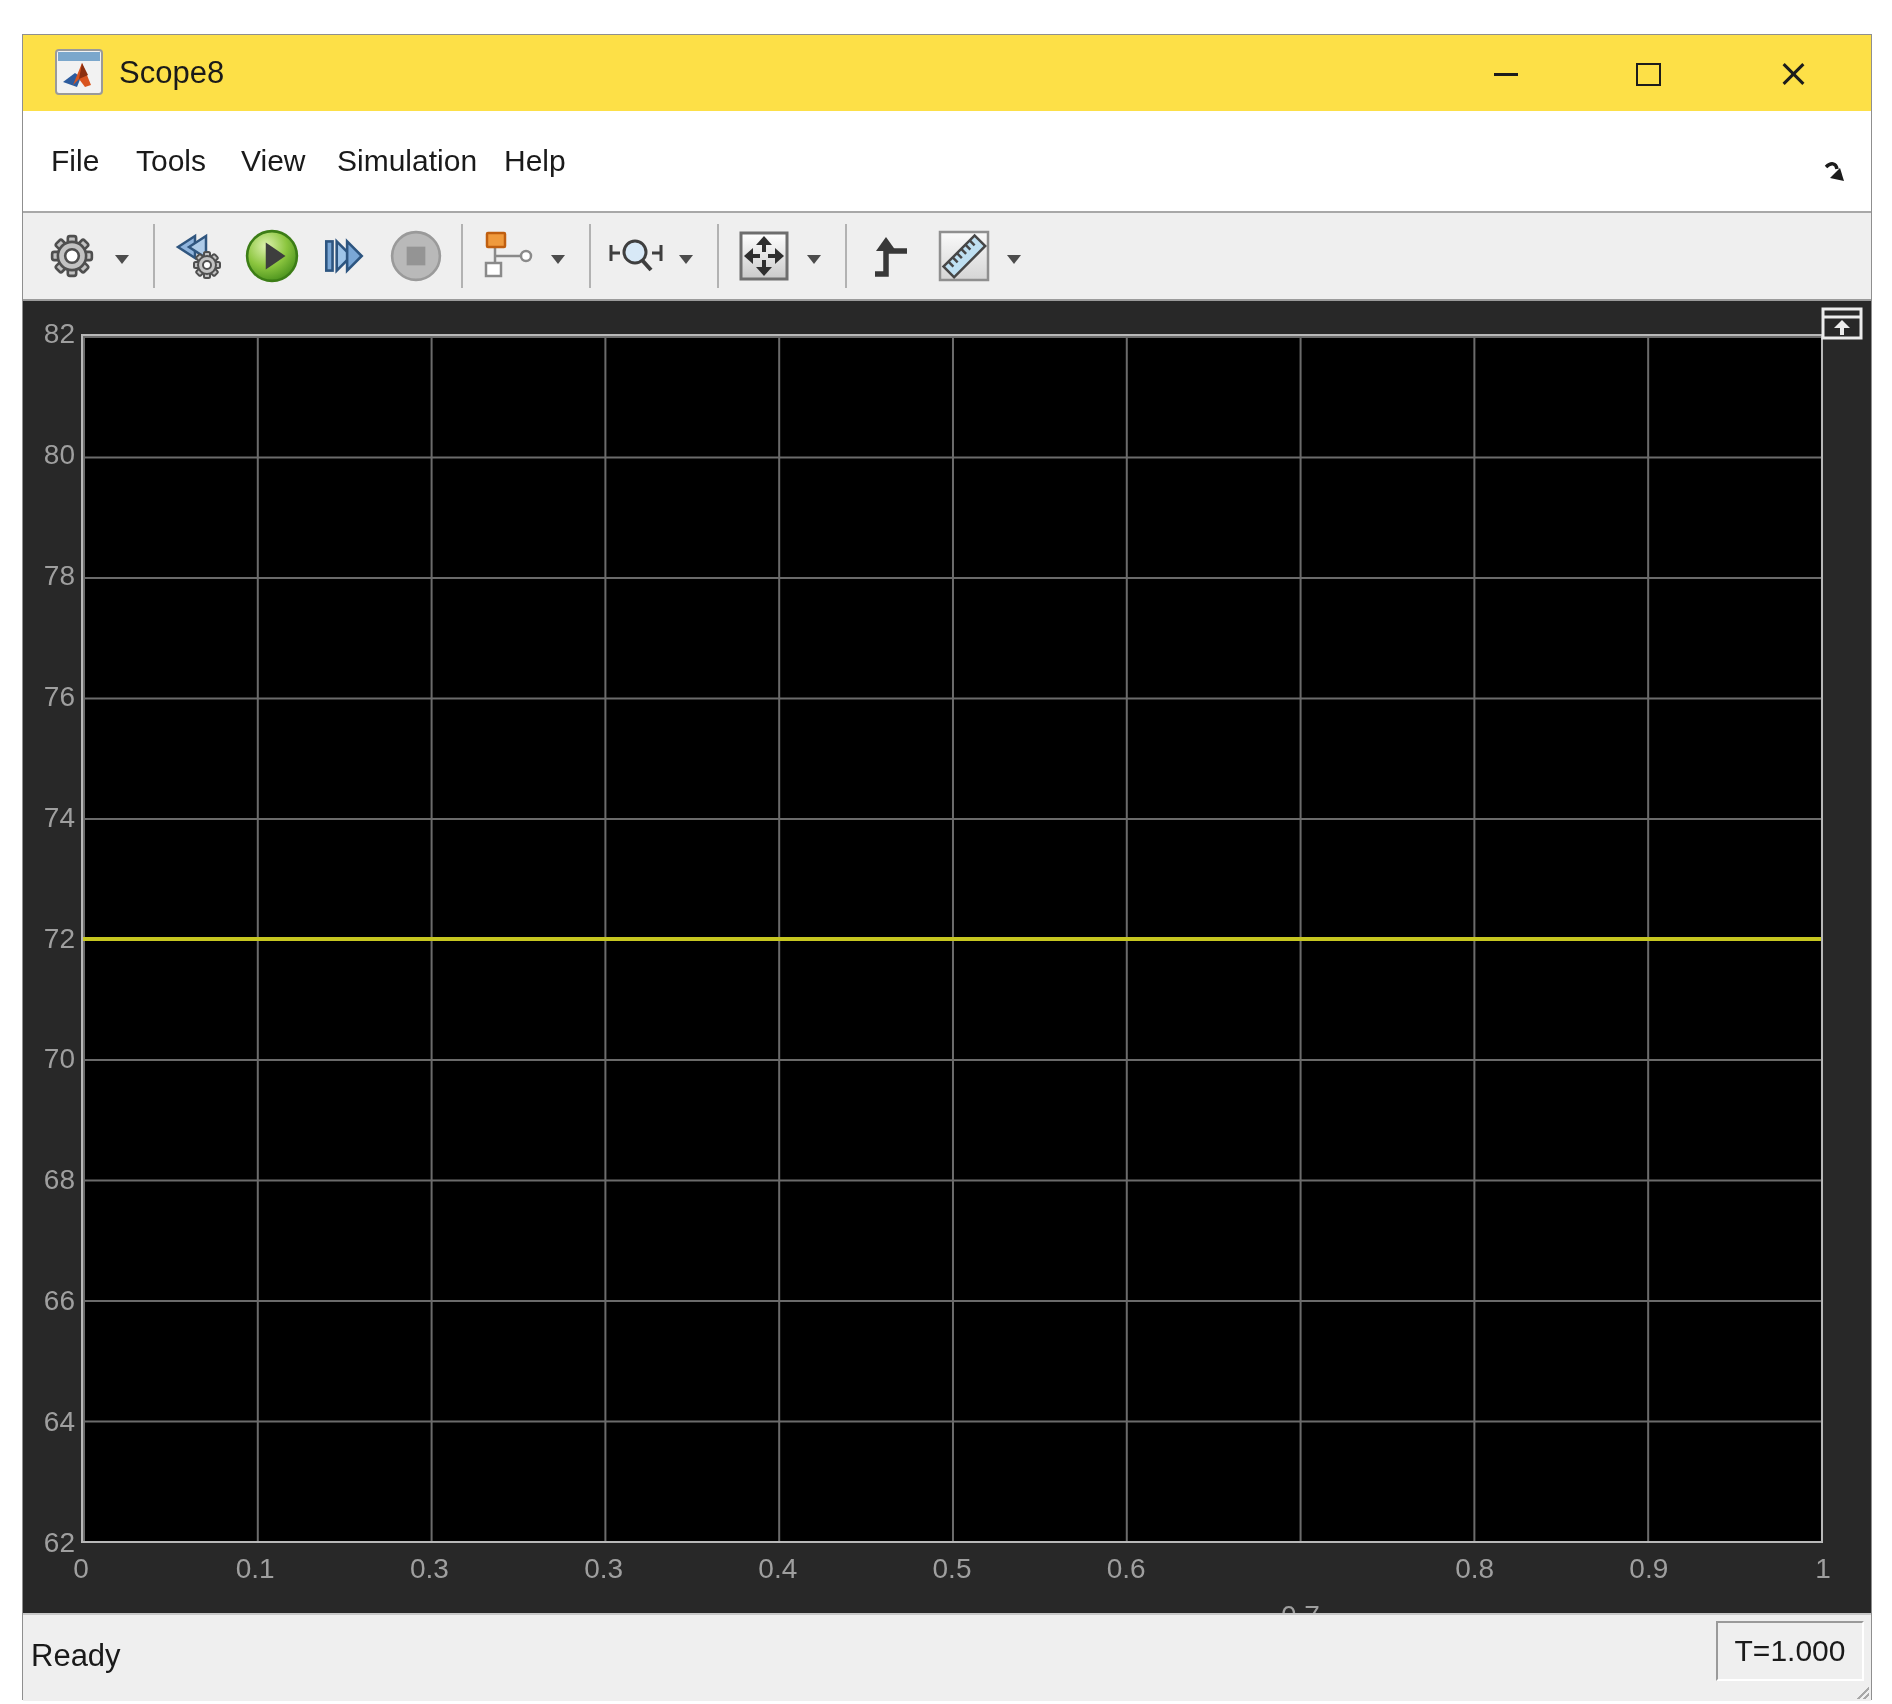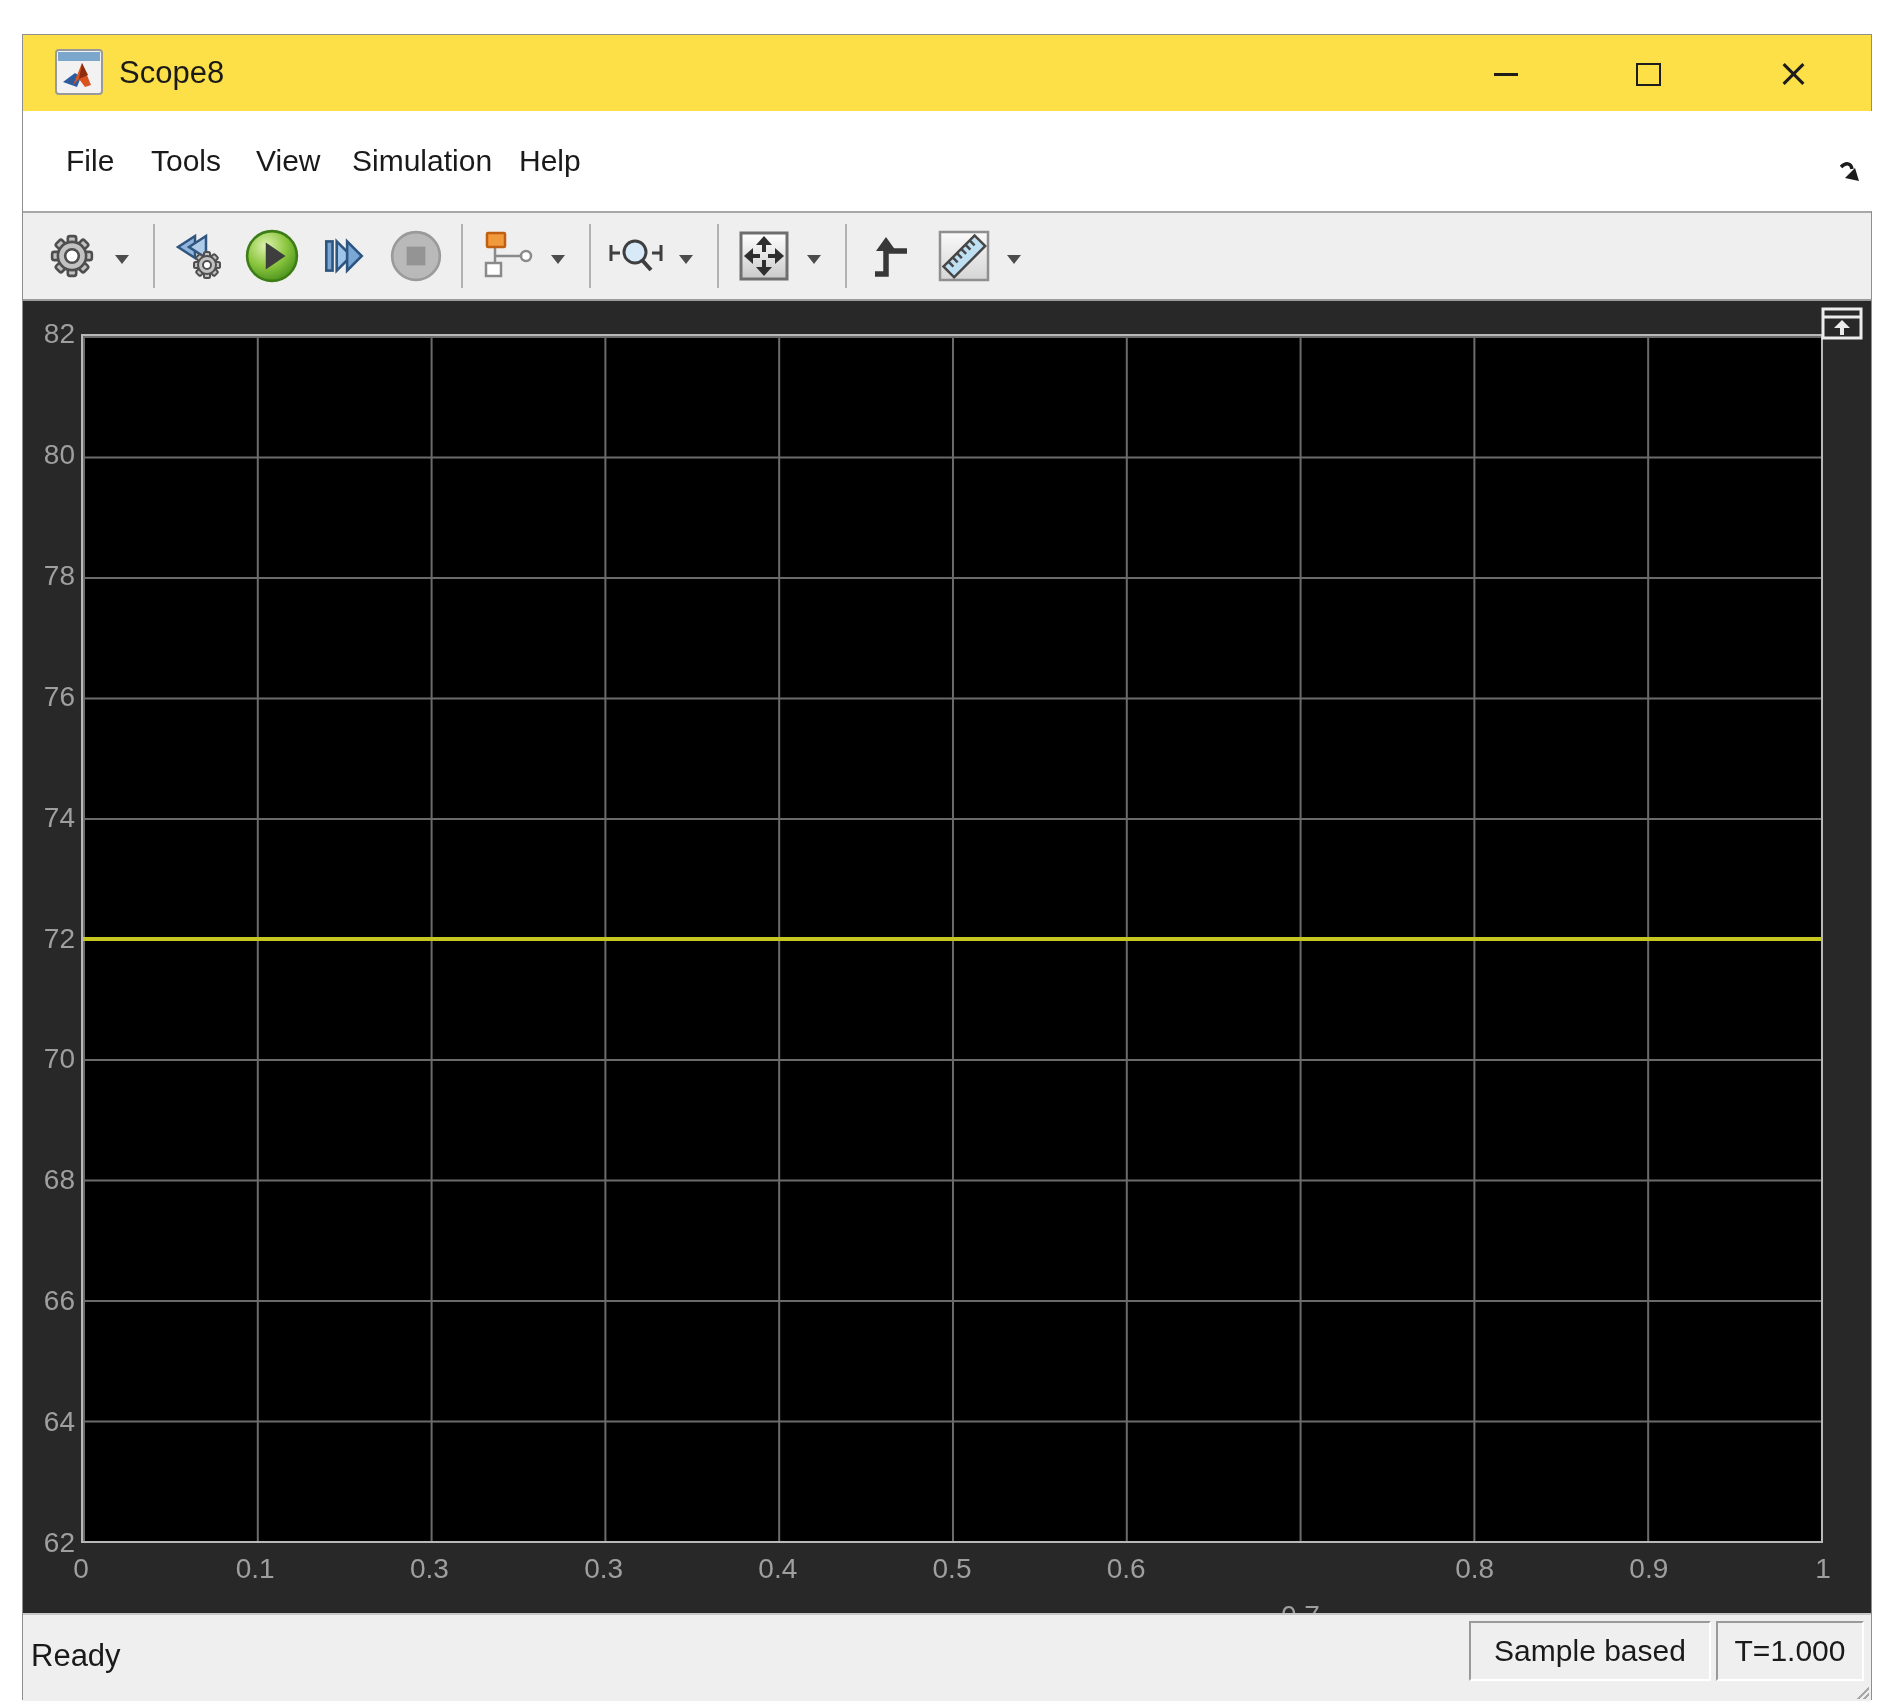--- a/index.html
+++ b/index.html
@@ -20,21 +20,21 @@
   .btn-min { left:1451px; } .btn-max { left:1593px; } .btn-close { left:1738px; }
   .glyph-min { width:24px; height:3px; background:#1c1c1c; }
   .glyph-max { width:25px; height:23px; border:2.5px solid #1c1c1c; background:transparent; }
   .glyph-close { position:relative; width:28px; height:28px; }
   .glyph-close::before, .glyph-close::after {
     content:""; position:absolute; left:13px; top:0; width:3px; height:28px; background:#1c1c1c;
   }
   .glyph-close::before { transform:rotate(45deg); }
   .glyph-close::after { transform:rotate(-45deg); }
   
-  .menubar { position:absolute; left:15px; top:76px; width:100%; height:100px; background:#ffffff; }
+  .menubar { position:absolute; left:0; top:76px; width:100%; height:100px; background:#ffffff; }
   .menu-item { position:absolute; top:0; height:100px; line-height:100px; font-size:30px; cursor:default; }
   .mi-file{left:28px;} .mi-tools{left:113px;} .mi-view{left:218px;} .mi-sim{left:314px;} .mi-help{left:481px;}
   .dock-btn { position:absolute; right:20px; top:48px; width:30px; height:26px; }
   
   .toolbar {
     position:absolute; left:0; top:176px; width:100%; height:90px;
     background:#efefef; border-top:2px solid #a8a8a8; border-bottom:2px solid #9b9b9b;
     display:flex; align-items:center; padding-left:20px;
   }
   .tb-btn { width:58px; height:62px; display:flex; align-items:center; justify-content:center; background:transparent; border:none; padding:0; }
@@ -292,18 +292,17 @@
         <rect x="2" y="2" width="38" height="29" fill="none" stroke="#ececec" stroke-width="3"></rect>
         <path d="M2 10 H40" stroke="#ececec" stroke-width="3"></path>
         <polygon points="21,13 13,21 29,21" fill="#ececec"></polygon>
         <rect x="19" y="21" width="4" height="7" fill="#ececec"></rect>
       </svg>
     </button>
   </div>
 
   <div class="statusbar">
     <span class="status-text">Ready</span>
-    <span class="status-box box-mode">Sample based</span>
     <span class="status-box box-time">T=1.000</span>
     <span class="resize-grip"></span>
   </div>
 
 </div>
 
 </body></html>

